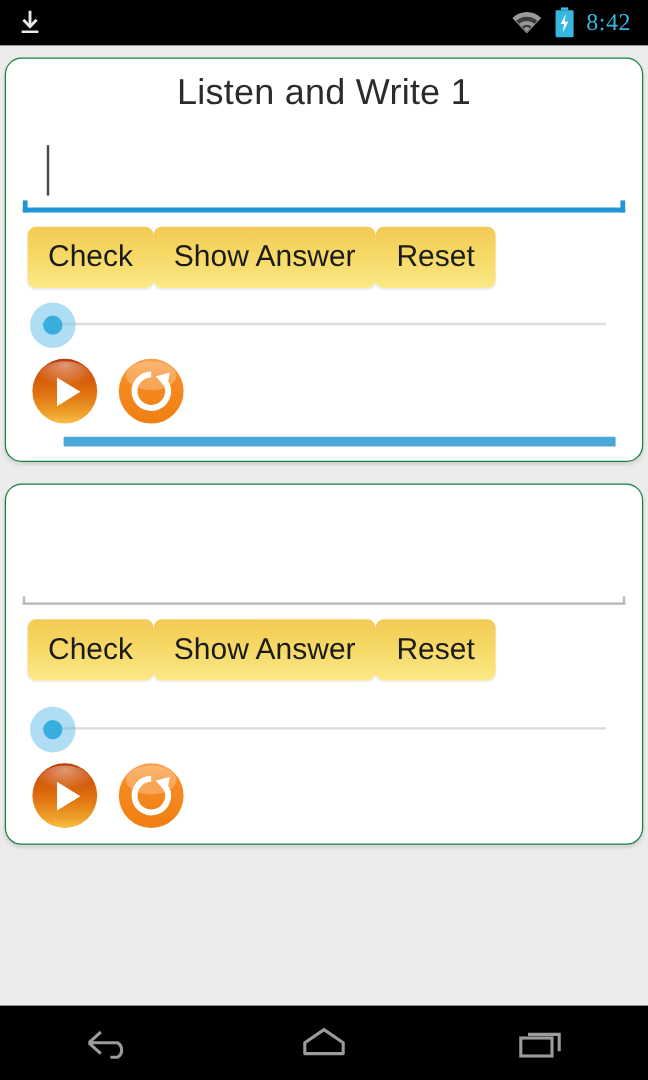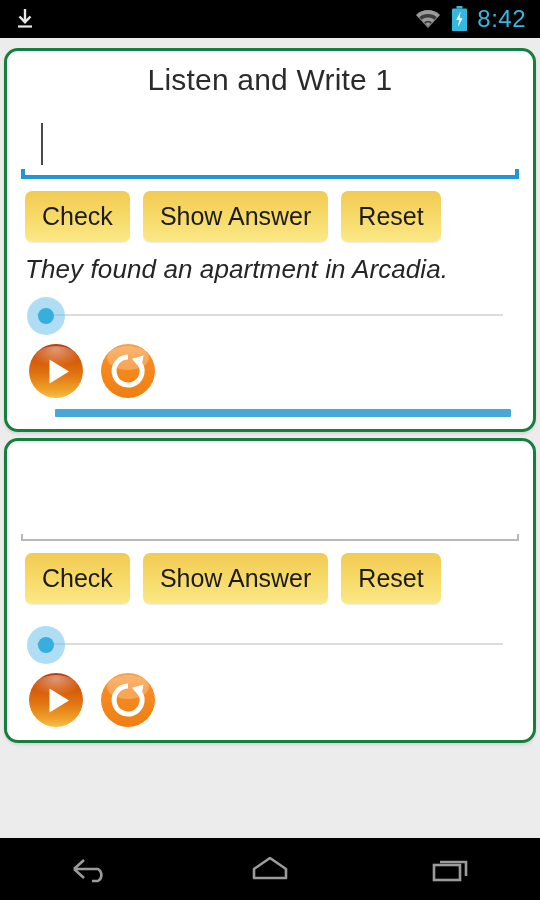--- a/index.html
+++ b/index.html
@@ -20,41 +20,41 @@
   #statusbar {
     position: absolute; top: 0; left: 0;
     width: 540px; height: 38px;
     background: #000;
     display: flex; align-items: center;
     padding: 0 14px;
   }
   #statusbar .left { display: flex; align-items: center; gap: 10px; }
   #statusbar .right { margin-left: auto; display: flex; align-items: center; gap: 9px; }
   .sb-clock {
-    color: #35b8e0; font-size: 24px; letter-spacing: 0.5px;
-    font-family: Liberation Sans, sans-serif;
+    color: #35b8e0; font-size: 20px; letter-spacing: 0.5px;
+    font-family: Liberation Serif, serif;
   }
   .icon-download { width: 22px; height: 24px; display: block; }
   .icon-wifi { width: 28px; height: 22px; display: block; }
   .icon-battery { width: 17px; height: 26px; display: block; }
 
   
   #content {
     position: absolute; top: 38px; left: 0;
     width: 540px; height: 800px;
     background: #ececec;
     padding: 10px 4px 0 4px;
   }
 
   .card {
     position: relative;
     background: #fff;
-    border: 3px solid #15803d;
+    border: 1px solid #15803d;
     border-radius: 14px;
-    margin-bottom: 6px;
+    margin-bottom: 18px;
     box-shadow: 0 2px 3px rgba(0,0,0,0.10);
     padding: 0 0 8px 0;
   }
 
   .card-title {
     text-align: center;
     font-size: 30px;
     color: #2b2b2b;
     padding: 12px 0 6px 0;
     font-weight: normal;
@@ -103,21 +103,20 @@
   .caret {
     position: absolute;
     left: 20px; top: 6px;
     width: 2px; height: 42px;
     background: #4a4a4a;
   }
 
   
   .btn-row {
     display: flex;
-    gap: 13px;
     padding: 12px 18px 0 18px;
   }
   .btn {
     background: linear-gradient(to bottom, #f2cb54 0%, #f6d865 45%, #fbe887 100%);
     border: none;
     border-radius: 7px;
     font-size: 25px;
     color: #1b1b1b;
     font-family: "Liberation Sans", sans-serif;
     padding: 11px 17px;
@@ -247,21 +246,20 @@
         <input class="answer-input" type="text" value="" placeholder="" style="">
         <div class="underline focused"></div>
       </div>
 
       <div class="btn-row">
         <button class="btn">Check</button>
         <button class="btn">Show Answer</button>
         <button class="btn">Reset</button>
       </div>
 
-      <div class="answer-text">They found an apartment in Arcadia.</div>
 
       <div class="seek-wrap">
         <div class="seek-track"></div>
         <div class="seek-thumb"></div>
       </div>
 
       <div class="media-row">
         <button class="btn-play">
           <svg viewBox="0 0 58 58" width="58" height="58">
             <defs>

